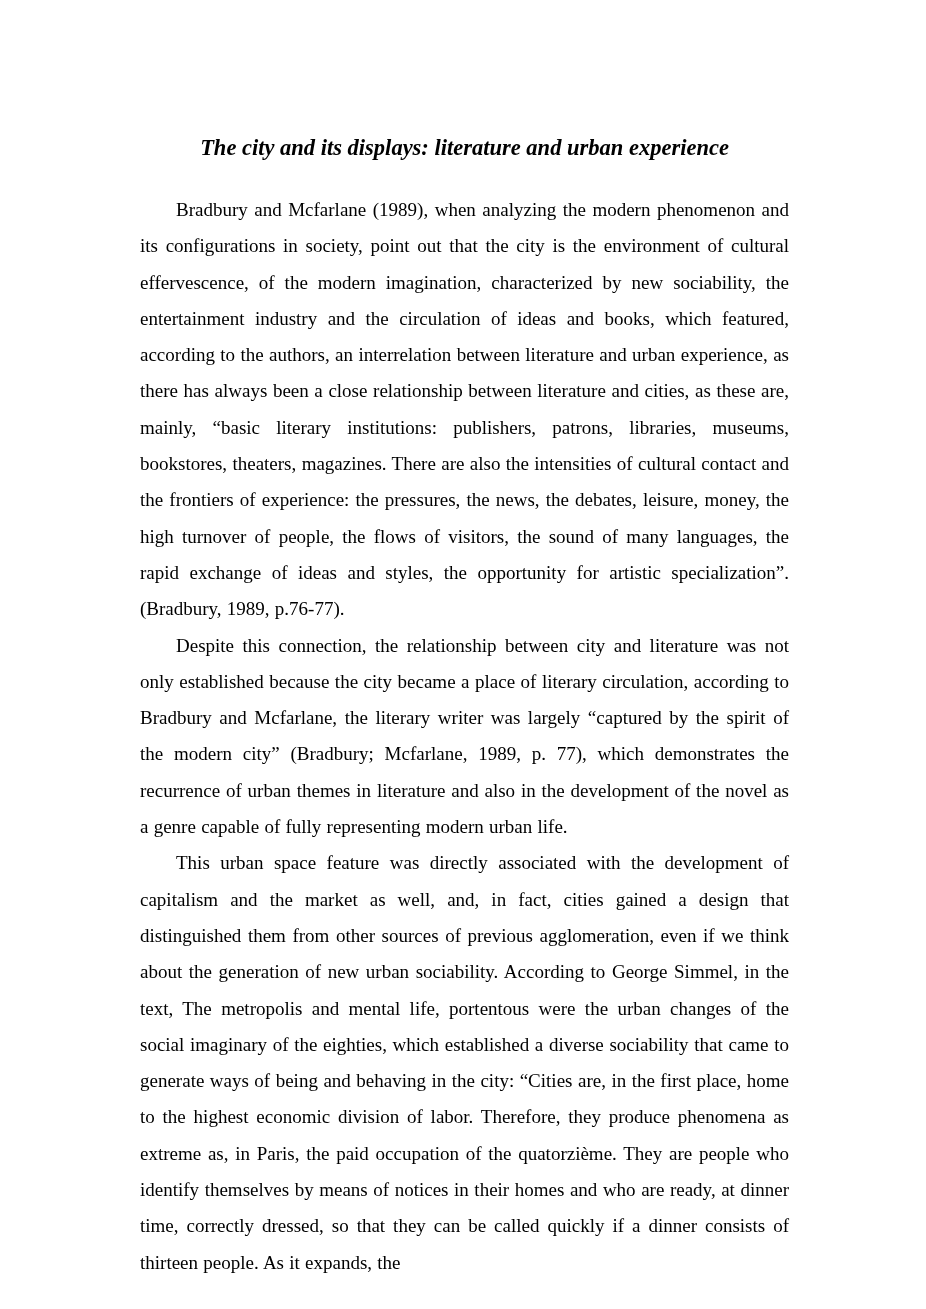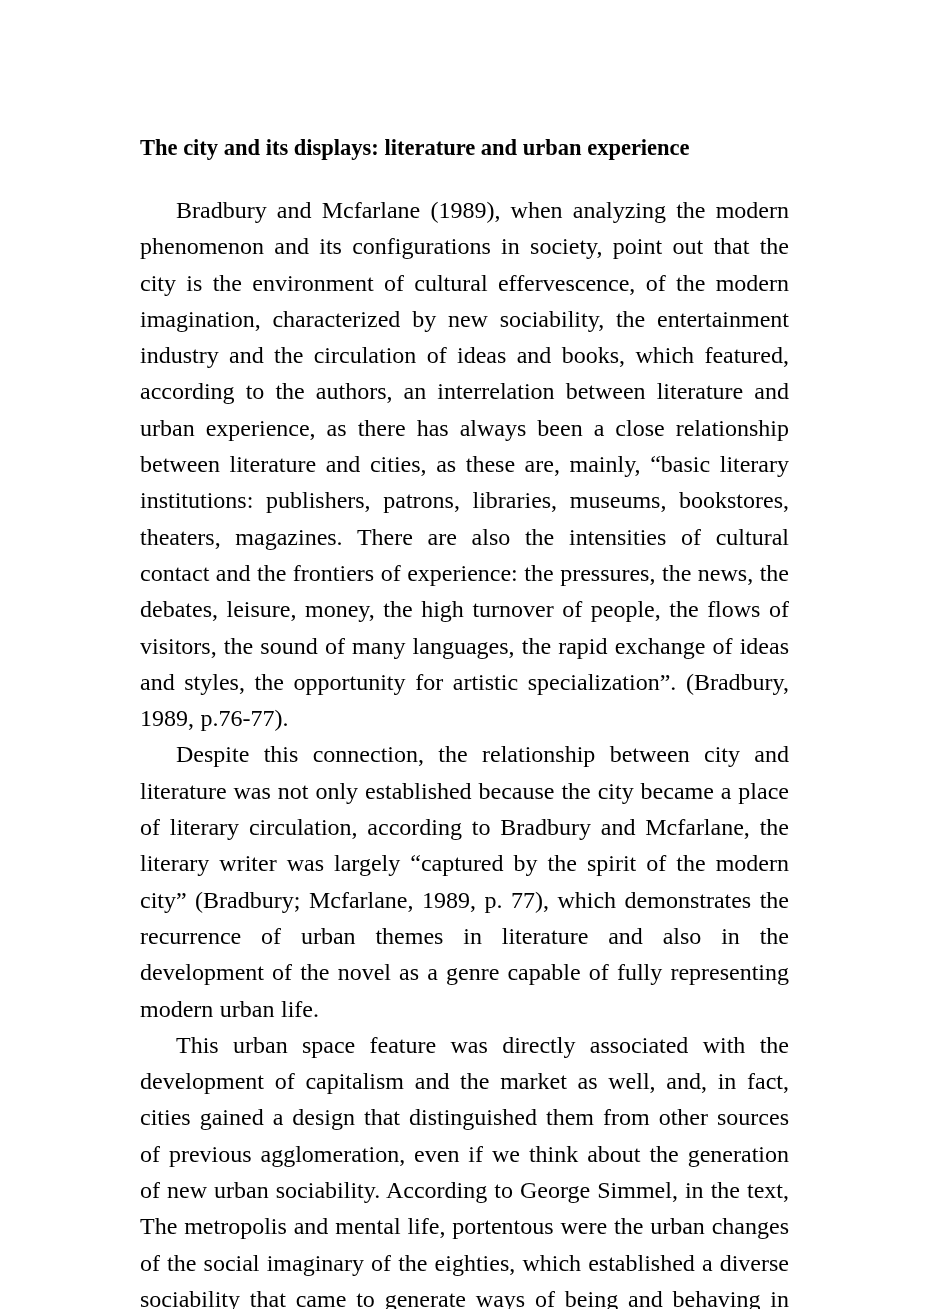--- a/index.html
+++ b/index.html
@@ -19,25 +19,26 @@
   .content {
     position: absolute;
     left: 140px;
     top: 134px;
     width: 649px;
   }
   .doc-title {
     font-size: 22.5px;
     font-weight: bold;
     line-height: 28px;
-    text-align: left;
+    text-align: center;
     margin: 0 0 30px 0;
+    font-style: italic;
   }
   .para {
-    font-size: 24px;
+    font-size: 19px;
     line-height: 36.3px;
     text-align: justify;
     text-indent: 36px;
     margin: 0;
     word-spacing: 0.5px;
   }
 </style>
 </head>
 <body>
 

